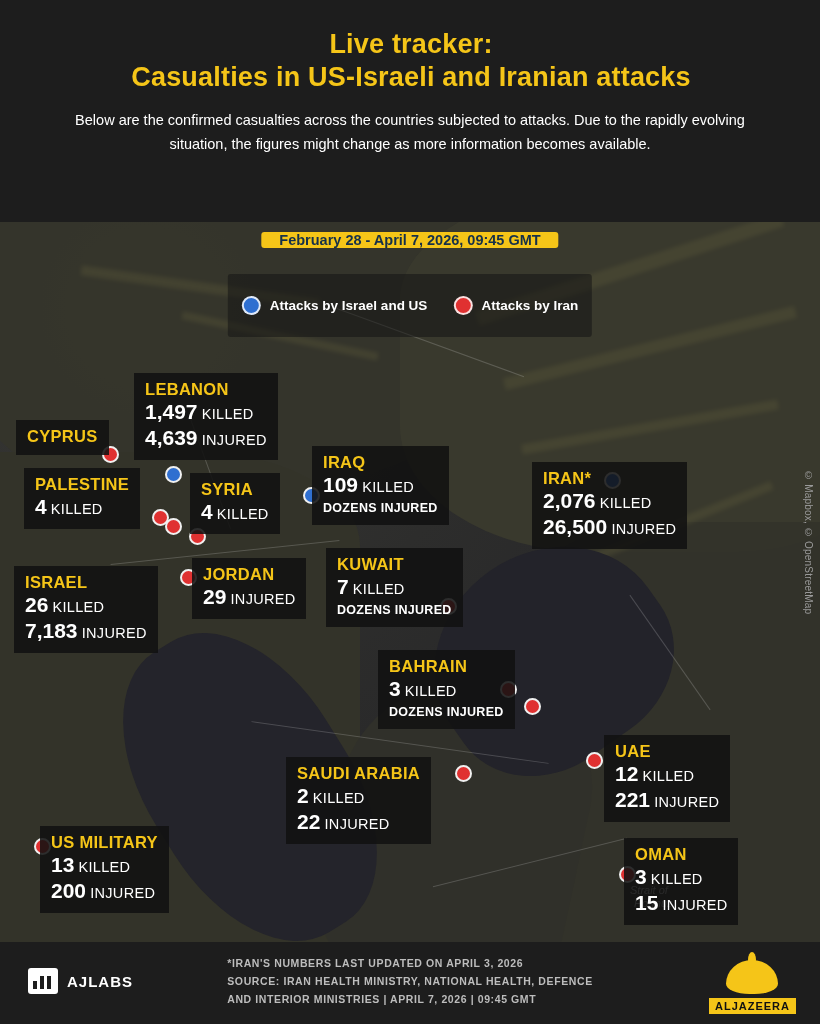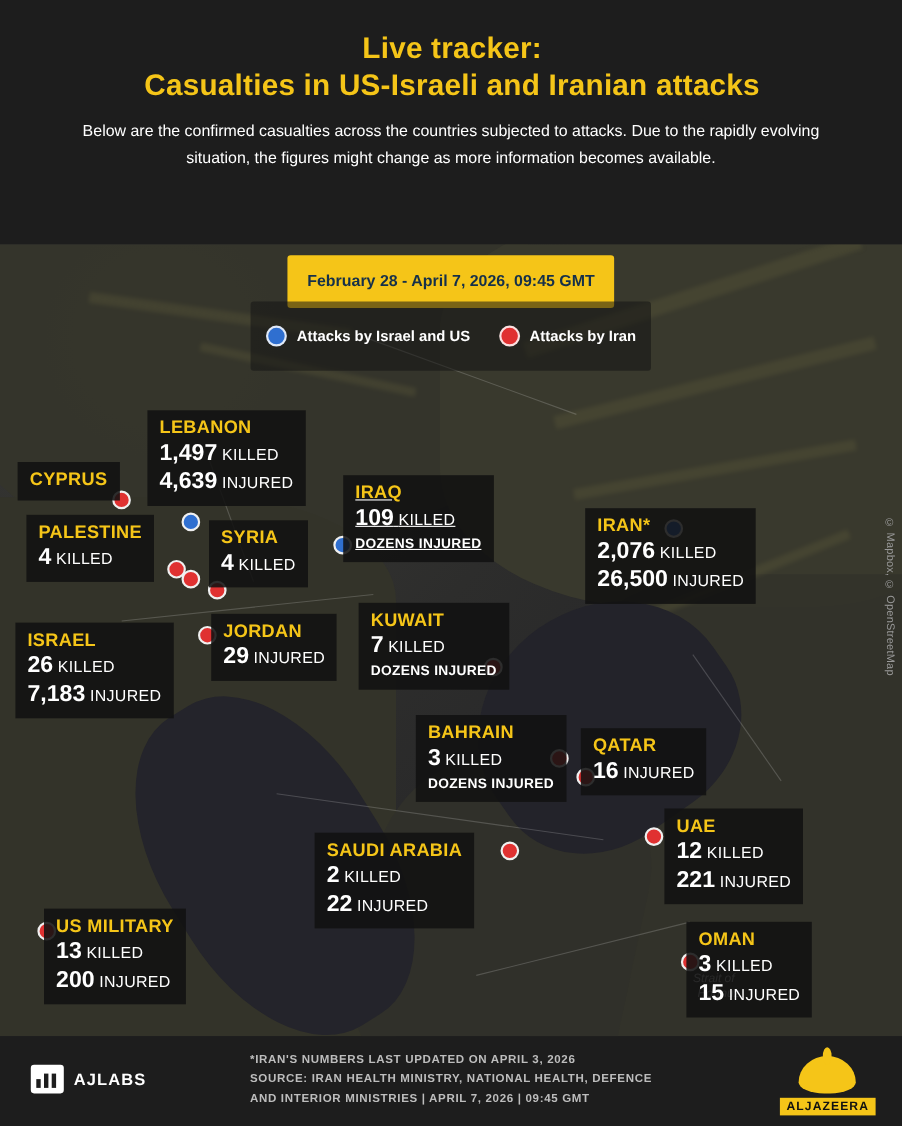--- a/index.html
+++ b/index.html
@@ -47,21 +47,21 @@
   .b2{left:110px;top:330px;width:230px;transform:rotate(-6deg);}
   .b3{left:250px;top:520px;width:300px;transform:rotate(8deg);}
   .b4{left:430px;top:640px;width:200px;transform:rotate(-14deg);}
   .b5{left:600px;top:430px;width:140px;transform:rotate(55deg);}
   .b6{left:150px;top:250px;width:120px;transform:rotate(70deg);}
 
   
   .datepill{
     position:absolute;left:50%;transform:translateX(-50%);top:232px;z-index:8;
     background:#f5c518;color:#15304a;font-weight:bold;font-size:14.5px;
-    padding:16px 18px;border-radius:3px;white-space:nowrap;
+    padding:0 18px;border-radius:3px;white-space:nowrap;
   }
   .legend{position:absolute;left:50%;transform:translateX(-50%);top:274px;z-index:8;
     display:flex;gap:26px;align-items:center;background:rgba(20,20,20,.55);padding:22px 14px;border-radius:3px;}
   .legend .item{display:flex;align-items:center;gap:9px;font-size:13.5px;font-weight:bold;color:#fff;}
   .dot{width:15px;height:15px;border-radius:50%;display:inline-block;border:2px solid rgba(255,255,255,.85);}
   .dot.blue{background:#2f6fd0;}
   .dot.red{background:#e03131;}
 
   
   .mk{position:absolute;width:13px;height:13px;border-radius:50%;border:2px solid #f0f0f0;z-index:9;}
@@ -189,21 +189,21 @@
   </div>
 
   <div class="box" style="left:190px;top:473px;">
     <div class="name">SYRIA</div>
     <div class="row">
       <span class="num">4</span>
       <span class="unit">KILLED</span>
     </div>
   </div>
 
-  <div class="box" style="left:312px;top:432px;text-decoration:underline;">
+  <div class="box" style="left:312px;top:446px;">
     <div class="name">IRAQ</div>
     <div class="row">
       <span class="num">109</span>
       <span class="unit">KILLED</span>
     </div>
     <div class="row small">DOZENS INJURED</div>
   </div>
 
   <div class="box" style="left:532px;top:462px;">
     <div class="name">IRAN*</div>
@@ -248,27 +248,20 @@
 
   <div class="box" style="left:378px;top:650px;">
     <div class="name">BAHRAIN</div>
     <div class="row">
       <span class="num">3</span>
       <span class="unit">KILLED</span>
     </div>
     <div class="row small">DOZENS INJURED</div>
   </div>
 
-  <div class="box" style="left:528px;top:662px;">
-    <div class="name">QATAR</div>
-    <div class="row">
-      <span class="num">16</span>
-      <span class="unit">INJURED</span>
-    </div>
-  </div>
 
   <div class="box" style="left:604px;top:735px;">
     <div class="name">UAE</div>
     <div class="row">
       <span class="num">12</span>
       <span class="unit">KILLED</span>
     </div>
     <div class="row">
       <span class="num">221</span>
       <span class="unit">INJURED</span>

